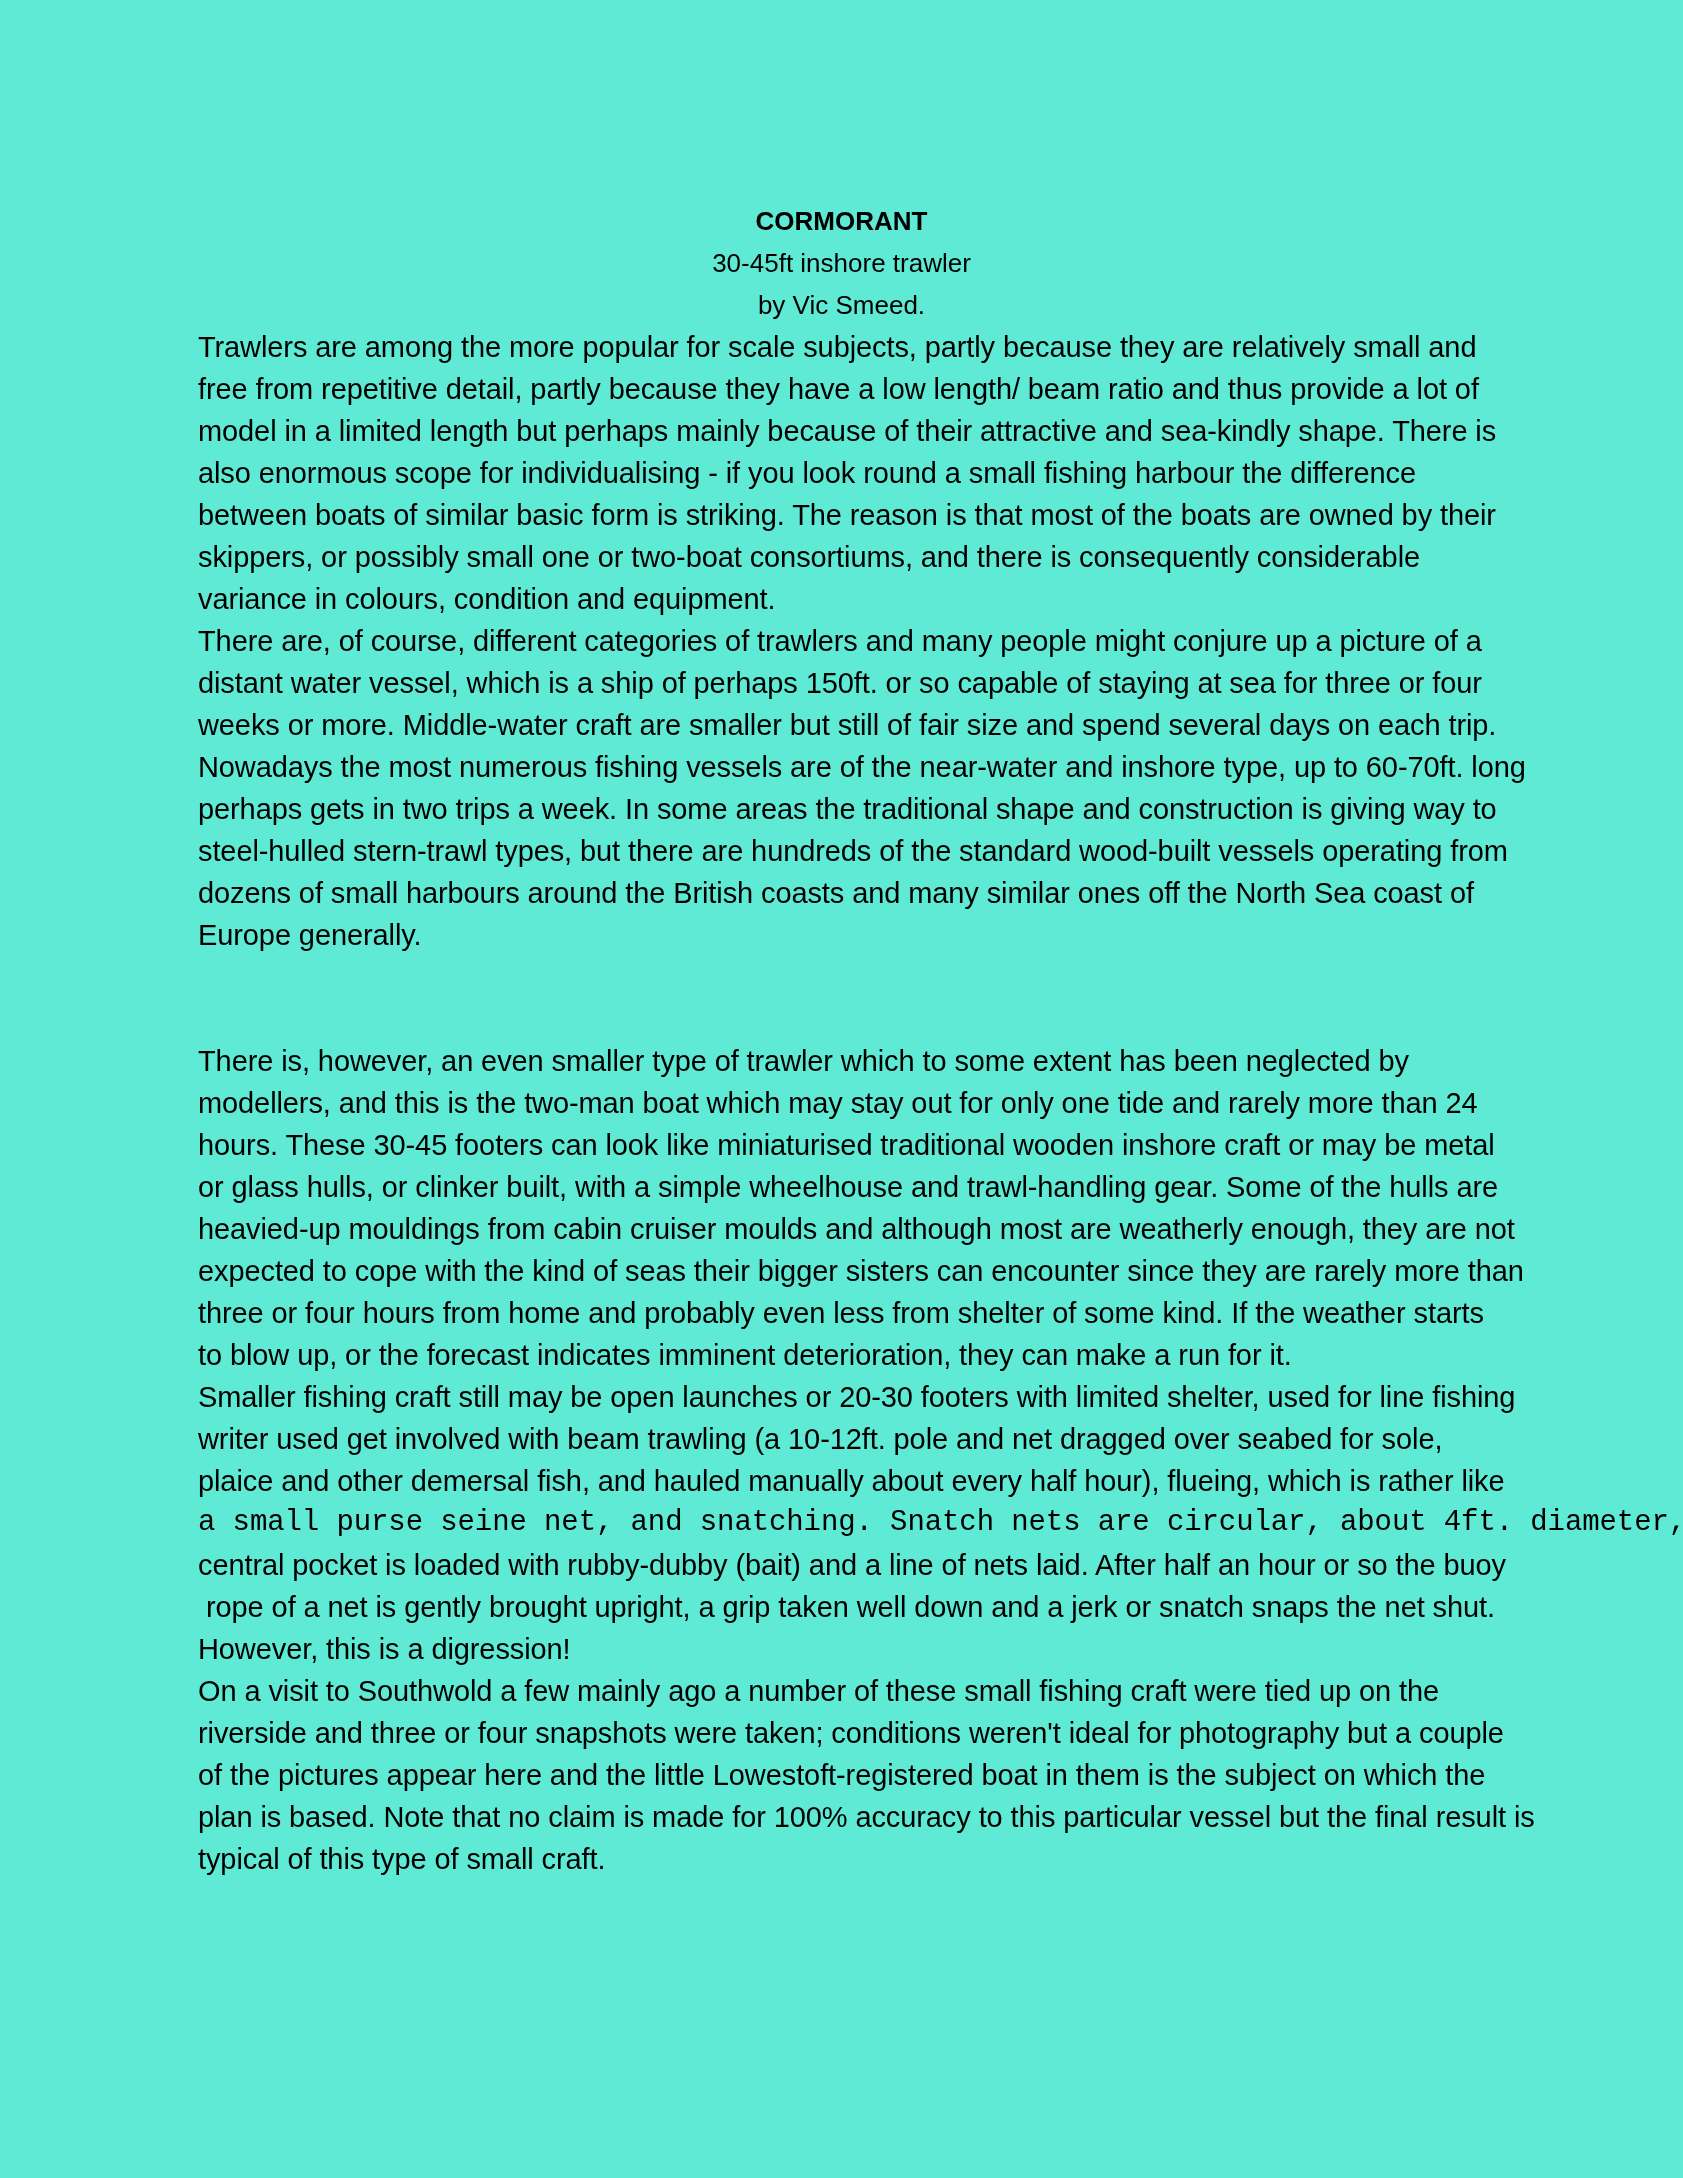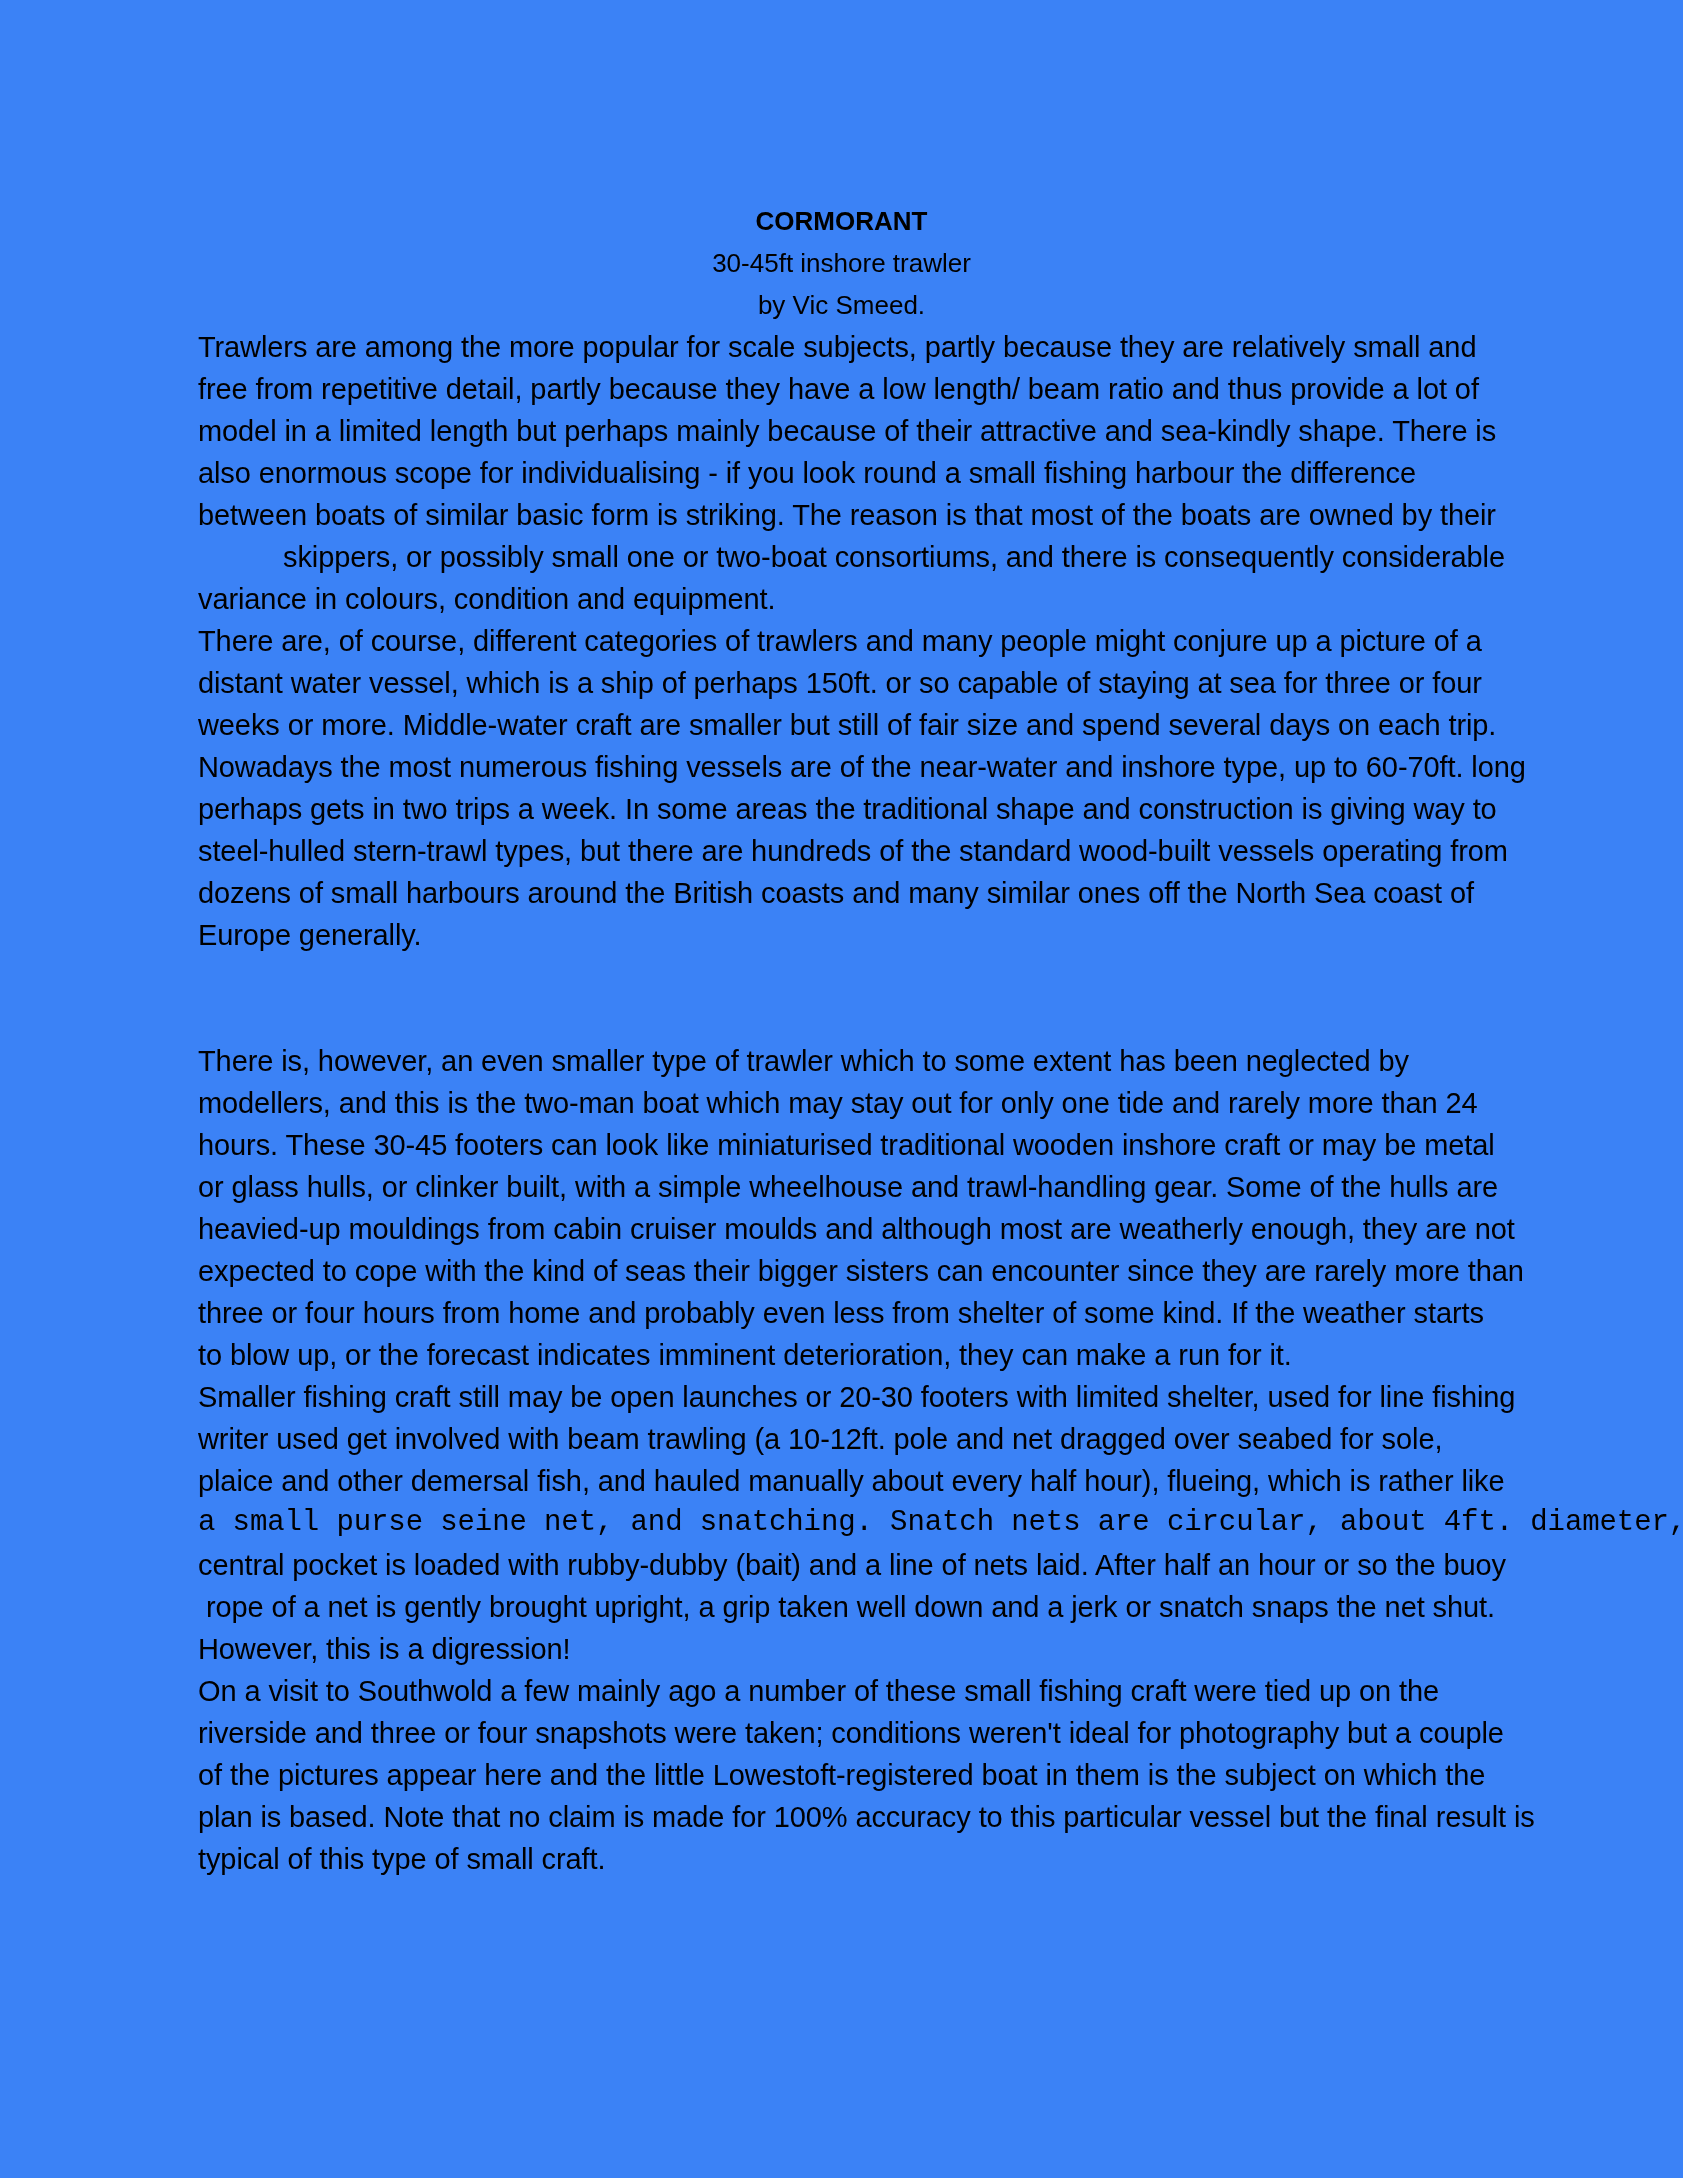--- a/index.html
+++ b/index.html
@@ -14,21 +14,21 @@
     overflow: hidden;
     font-family: "Liberation Sans", "DejaVu Sans", sans-serif;
     color: #000000;
   }
   .page {
     position: absolute;
     left: 0;
     top: 0;
     width: 1683px;
     height: 2178px;
-    background: #3b82f6;
+    background: #5eead4;
   }
   .heading-block {
     position: absolute;
     left: 0;
     width: 1683px;
     top: 200px;
     text-align: center;
   }
   .heading-line {
     display: block;
@@ -75,21 +75,21 @@
   </div>
 
   <div class="body-text">
 
     <div class="paragraph">
       <span class="line" style="display: block;">Trawlers are among the more popular for scale subjects, partly because they are relatively small and</span>
       <span class="line" style="display: block;">free from repetitive detail, partly because they have a low length/ beam ratio and thus provide a lot of</span>
       <span class="line" style="display: block;">model in a limited length but perhaps mainly because of their attractive and sea-kindly shape. There is</span>
       <span class="line" style="display: block;">also enormous scope for individualising - if you look round a small fishing harbour the difference</span>
       <span class="line" style="display: block;">between boats of similar basic form is striking. The reason is that most of the boats are owned by their</span>
-      <span class="line" style="display: block; text-align: right;">skippers, or possibly small one or two-boat consortiums, and there is consequently considerable</span>
+      <span class="line" style="display: block;">skippers, or possibly small one or two-boat consortiums, and there is consequently considerable</span>
       <span class="line" style="display: block;">variance in colours, condition and equipment.</span>
     </div>
 
     <div class="paragraph">
       <span class="line" style="display: block;">There are, of course, different categories of trawlers and many people might conjure up a picture of a</span>
       <span class="line" style="display: block;">distant water vessel, which is a ship of perhaps 150ft. or so capable of staying at sea for three or four</span>
       <span class="line" style="display: block;">weeks or more. Middle-water craft are smaller but still of fair size and spend several days on each trip.</span>
       <span class="line" style="display: block;">Nowadays the most numerous fishing vessels are of the near-water and inshore type, up to 60-70ft. long</span>
       <span class="line" style="display: block;">perhaps gets in two trips a week. In some areas the traditional shape and construction is giving way to</span>
       <span class="line" style="display: block;">steel-hulled stern-trawl types, but there are hundreds of the standard wood-built vessels operating from</span>

